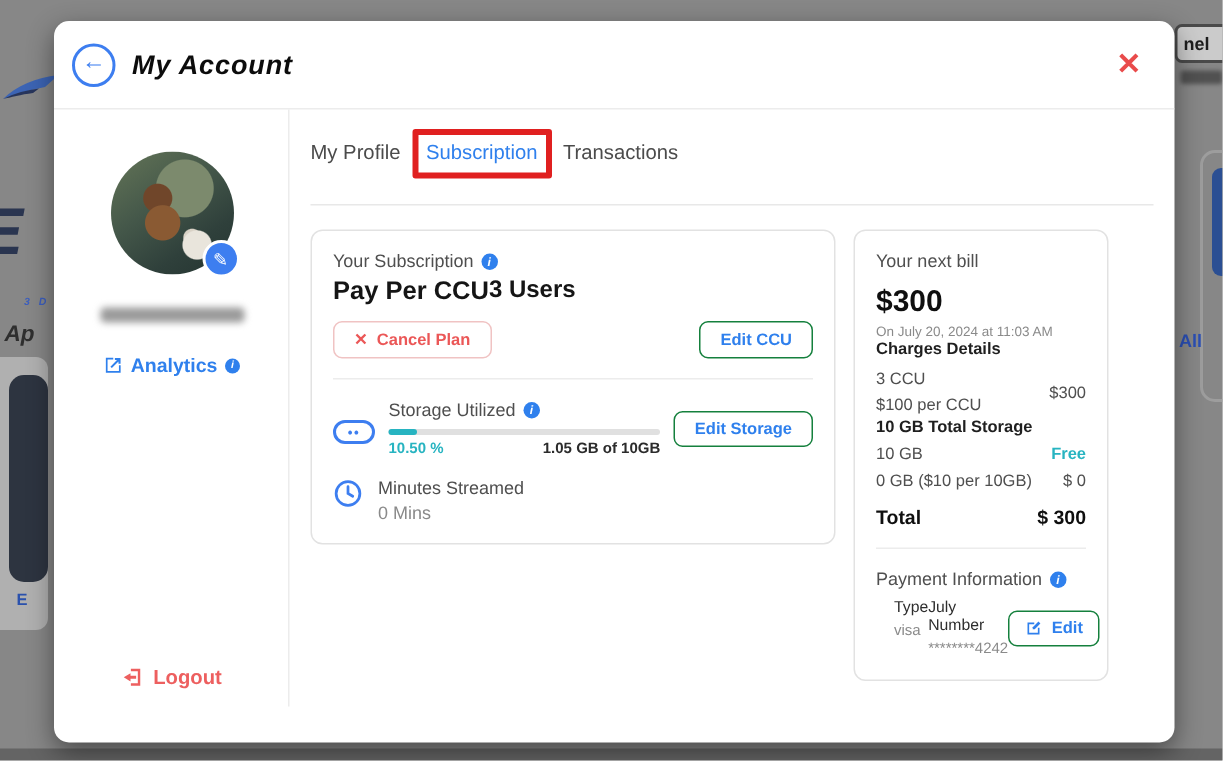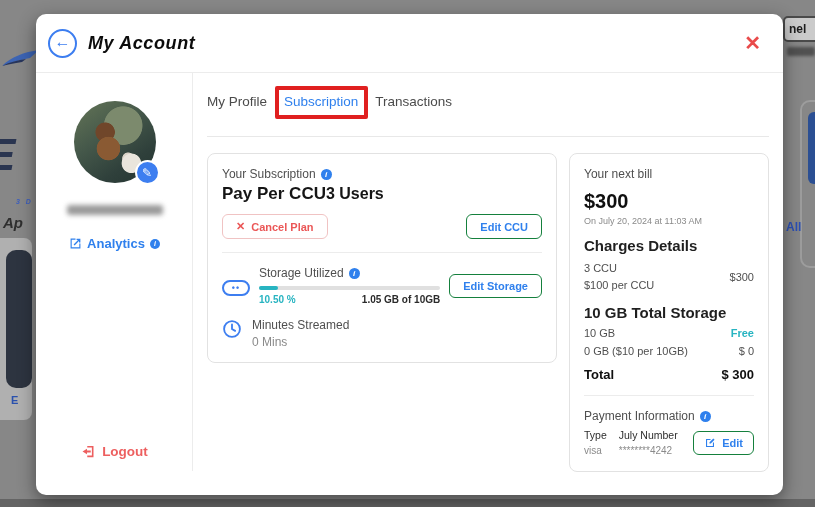--- a/index.html
+++ b/index.html
@@ -55,21 +55,21 @@
   
   .content { flex:1; padding:15px 14px 0 14px; }
   .tabs { display:flex; gap:17px; padding:6px 0 27px 0; border-bottom:1px solid #e8e8e8; font-size:13.5px; color:#4b4b4b; }
   .tab { cursor:pointer; }
   .tab.active { color:#2F80ED; position:relative; }
   .annotation-box { position:absolute; left:-9px; right:-10px; top:-8px; bottom:-10px; border:4px solid #E02020; border-radius:2px; pointer-events:none; }
 
   .cards { display:flex; gap:12px; margin-top:16px; align-items:flex-start; }
   .card { border:1px solid #e2e2e2; border-radius:8px; background:#fff; }
   .sub-card { width:350px; padding:13px 14px; }
-  .bill-card { width:200px; padding:13px 14px 15px; }
+  .bill-card { width:170px; padding:13px 14px 15px; }
 
   .card-label { font-size:12px; color:#4f4f4f; display:flex; align-items:center; gap:5px; }
   .plan-row { display:flex; justify-content:flex-start; align-items:center; margin-top:3px; }
   .plan-name { font-size:17px; font-weight:bold; color:#151515; }
   .users { font-size:16px; font-weight:bold; color:#151515; }
   .btn-row { display:flex; justify-content:space-between; margin-top:10px; }
   .btn { border-radius:6px; font-size:11px; font-weight:bold; padding:5px 13px; background:#fff; display:inline-flex; align-items:center; gap:6px; cursor:pointer; font-family:"Liberation Sans",sans-serif; }
   .btn-red { color:#EB5757; border:1px solid #f0c3c3; }
   .btn-blue { color:#2F80ED; border:1px solid #15803d; }
   hr.sep { border:none; border-top:1px solid #ececec; margin:13px 0; }
@@ -84,29 +84,29 @@
   .usage { color:#2b2b2b; }
   .edit-storage { align-self:center; }
 
   .minutes-row { display:flex; gap:10px; margin-top:13px; align-items:flex-start; }
   .clock-icon { margin-top:1px; flex:0 0 20px; }
   .minutes-label { font-size:12px; color:#4f4f4f; }
   .minutes-value { font-size:12px; color:#8a8a8a; margin-top:3px; }
 
   .bill-amount { font-size:20px; font-weight:bold; margin-top:9px; color:#0f0f0f; }
   .bill-date { font-size:9px; color:#8a8a8a; margin-top:3px; }
-  .group-heading { font-size:15px; font-weight:bold; color:#1f1f1f; margin-top:11px; }
+  .group-heading { font-size:11px; font-weight:bold; color:#1f1f1f; margin-top:1px; }
   .bill-row { display:flex; justify-content:space-between; font-size:11px; color:#4f4f4f; margin-top:6px; }
   .bill-row .left { line-height:1.5; }
   .bill-row .right { white-space:nowrap; }
   .vcenter { align-items:center; }
   .free { color:#27B4C1; font-weight:bold; }
   .total-row { display:flex; justify-content:space-between; font-size:13px; font-weight:bold; color:#0f0f0f; margin-top:10px; }
   .pay-row { display:flex; justify-content:space-between; align-items:center; margin-top:6px; }
-  .pay-table { display:flex; gap:12px; }
+  .pay-table { display:flex; gap:0;margin-left:12px; }
   .pay-col .hdr { font-size:10.5px; color:#2e2e2e; }
   .pay-col .val { font-size:10px; color:#8a8a8a; margin-top:4px; }
   .edit-btn { padding:5px 10px; }
   svg { display:block; }
 </style>
 </head>
 <body>
 
 <div class="stage">
 

